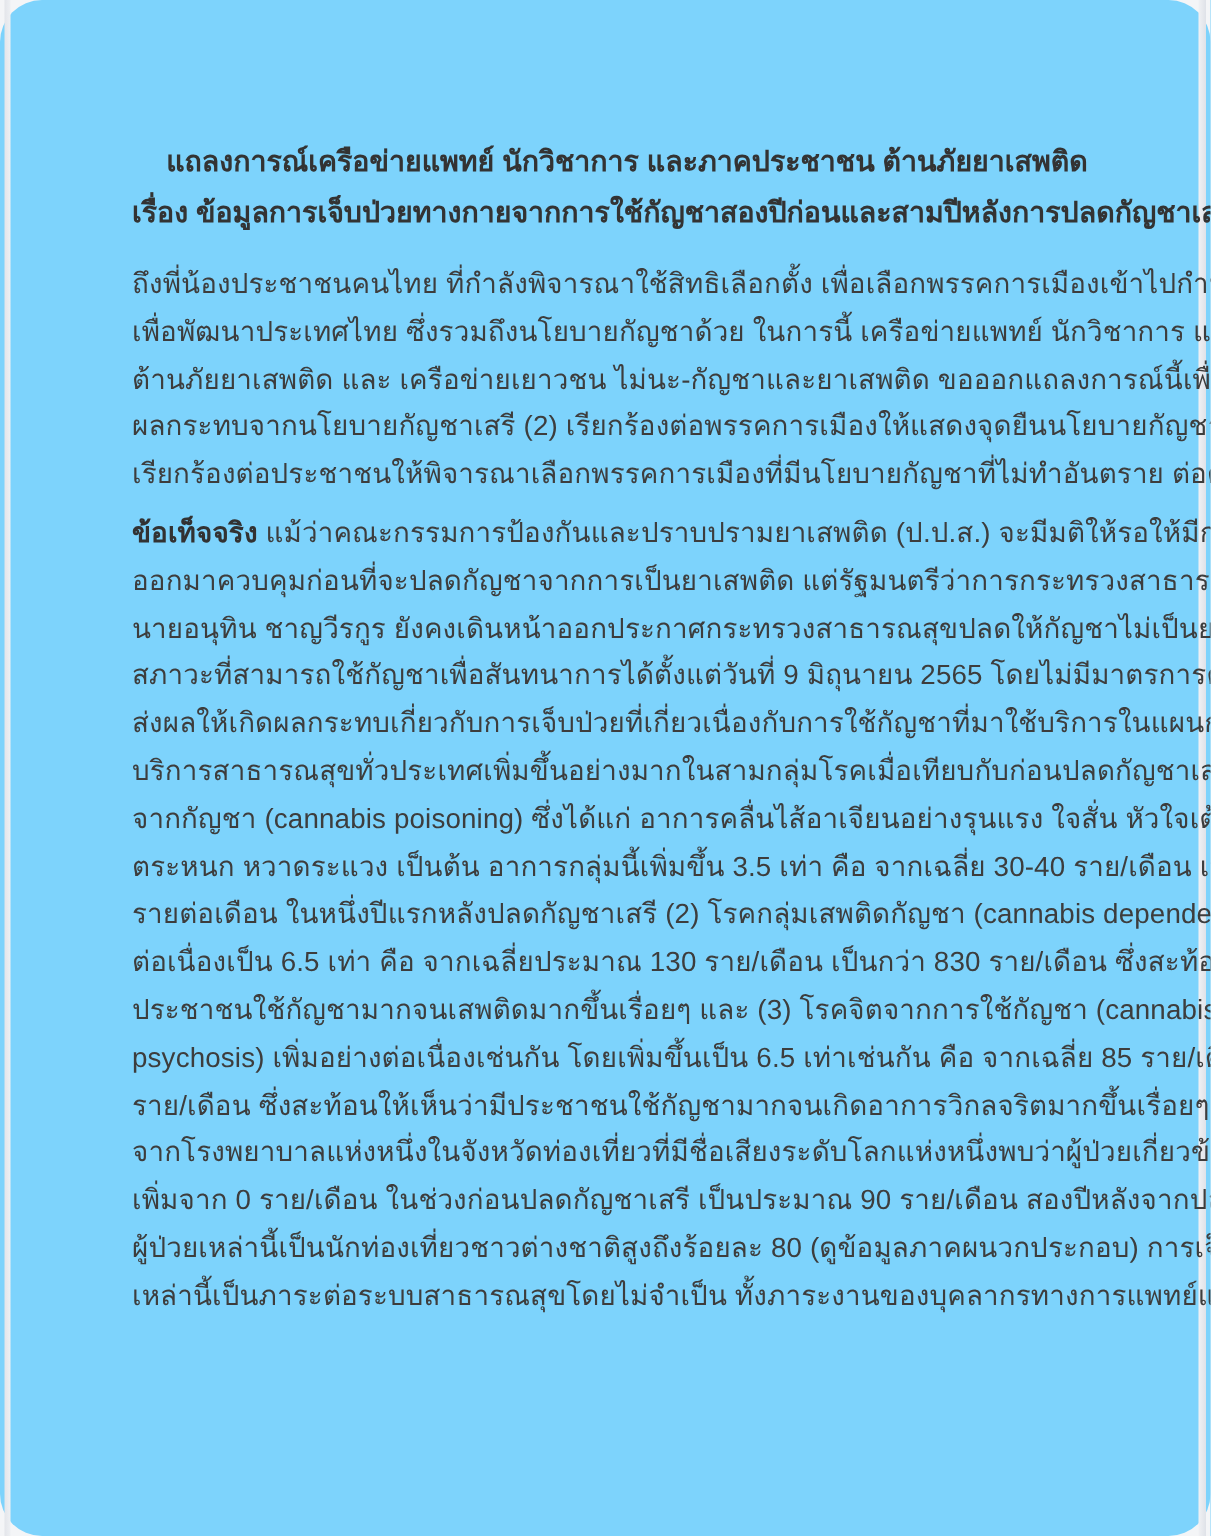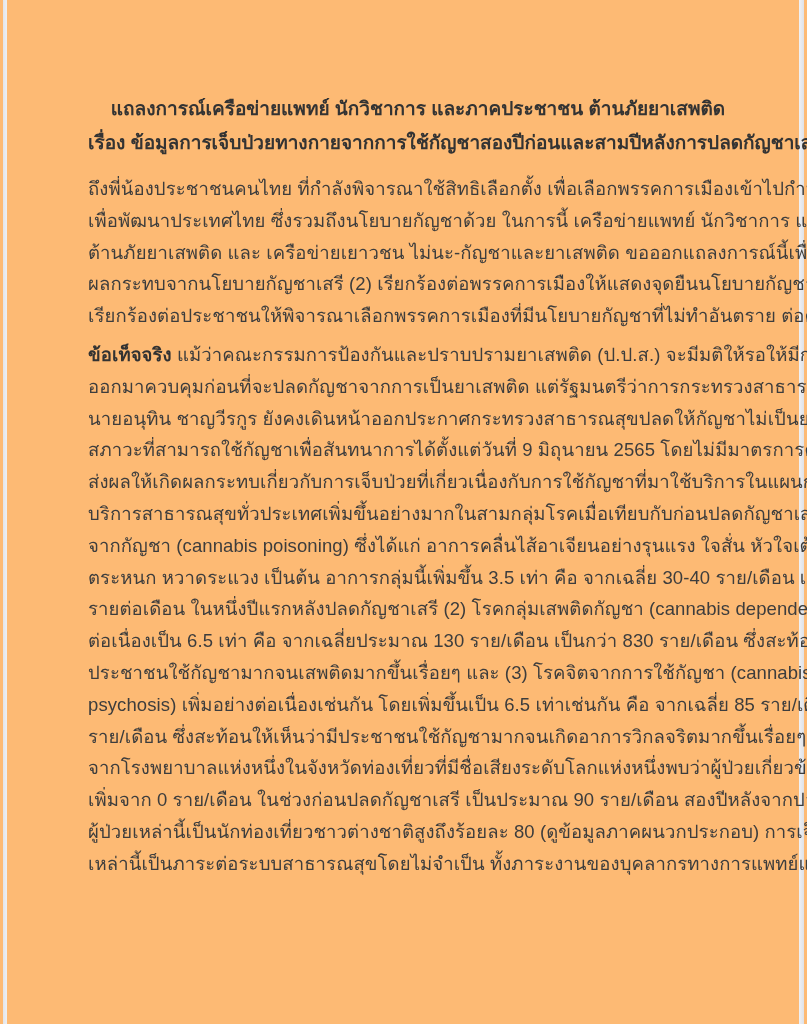--- a/index.html
+++ b/index.html
@@ -2,21 +2,21 @@
 <html lang="th"><head>
 <meta charset="utf-8">
 <style>
   html,body{margin:0;padding:0;}
   body{
     width:807px;height:1024px;overflow:hidden;
     background:#f4f5f7;
     font-family:"Liberation Sans","DejaVu Sans",sans-serif;
   }
   .photo{
-    position:relative;width:807px;height:1024px;background:#fdba74;
+    position:relative;width:807px;height:1024px;background:#7dd3fc;border-radius:28px;
   }
   
   .edge-left{
     position:absolute;left:3px;top:0;width:4px;height:1024px;
     background:linear-gradient(90deg,#e3e5ea,#eef0f3);
   }
   .edge-right{
     position:absolute;right:3px;top:0;width:5px;height:1024px;
     background:linear-gradient(90deg,#f0f1f4,#dfe2e8);
   }

